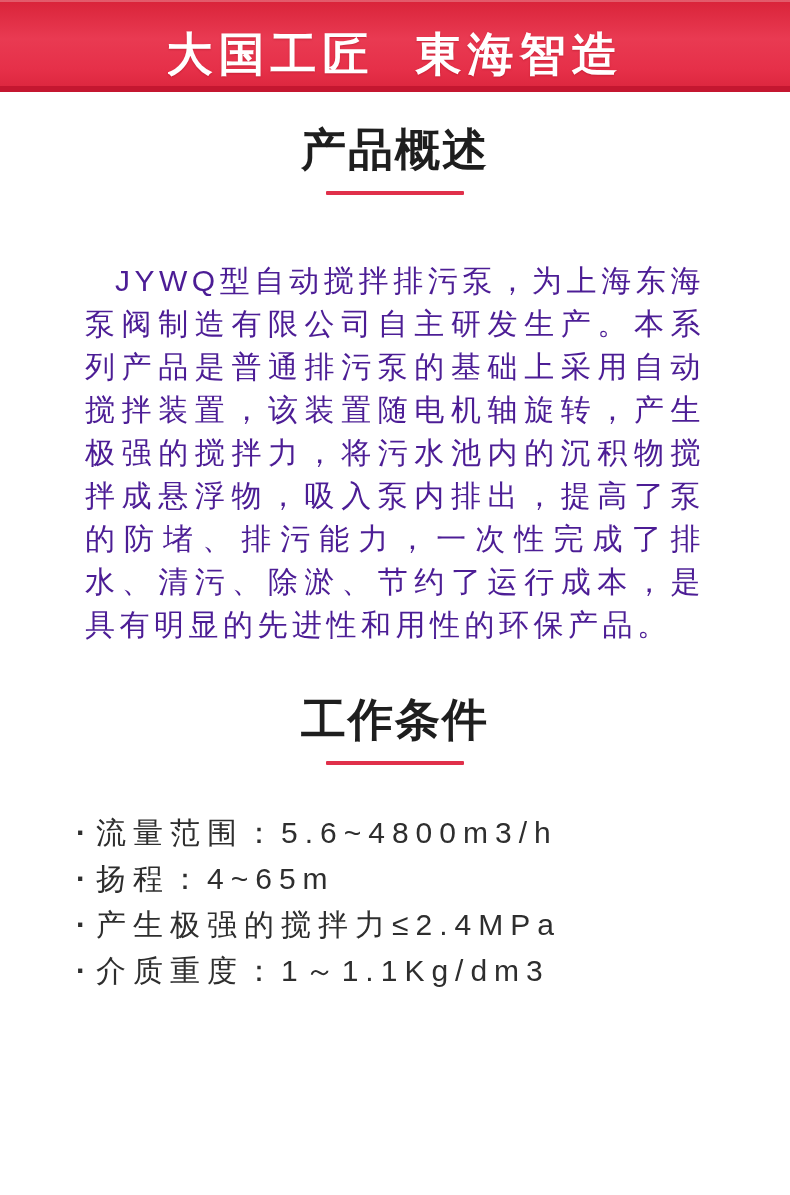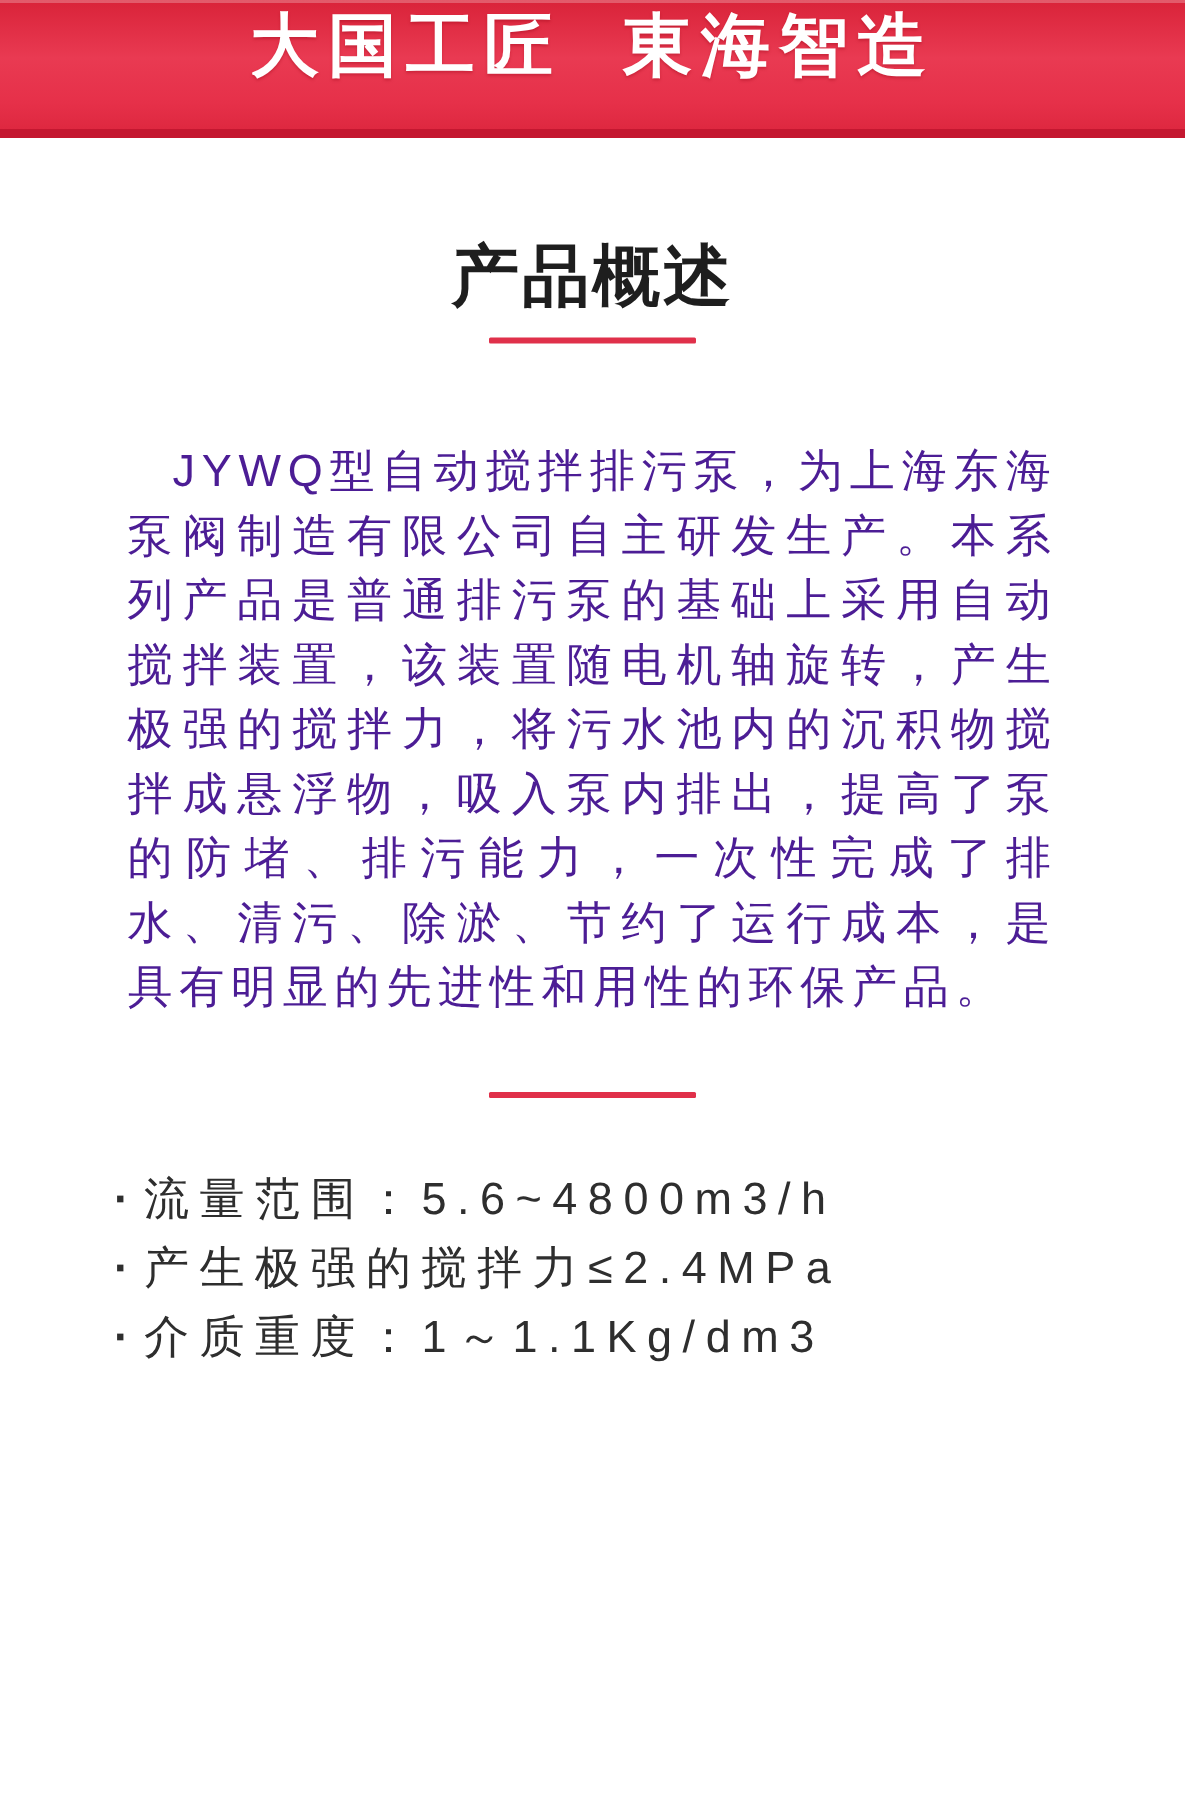--- a/index.html
+++ b/index.html
@@ -14,35 +14,35 @@
     min-height: 1195px;
     background: #ffffff;
     overflow: hidden;
   }
   
   .banner {
     height: 86px;
     background: linear-gradient(180deg, #d92339 0%, #e93a52 45%, #e63049 80%, #de2840 100%);
     border-bottom: 6px solid #c41730;
     display: flex;
-    align-items: flex-start;
+    align-items: flex-end;
     justify-content: center;
     box-shadow: inset 0 2px 0 rgba(255,255,255,0.25);
   }
   .banner-title {
     color: #ffffff;
     font-size: 46px;
     font-weight: bold;
     letter-spacing: 6px;
     word-spacing: 22px;
     white-space: nowrap;
     text-shadow: 0 1px 2px rgba(150,0,20,0.35);
   }
   
-  .section-overview { margin-top: 66px; }
+  .section-overview { margin-top: 32px; }
   .section-conditions { margin-top: 48px; }
   .section-heading {
     margin: 0;
     text-align: center;
     font-size: 45px;
     line-height: 52px;
     font-weight: bold;
     letter-spacing: 2px;
     color: #1e1e1e;
   }
@@ -94,27 +94,31 @@
     <div class="banner-title">大国工匠 東海智造</div>
   </header>
 
   <section class="section-overview">
     <h2 class="section-heading">产品概述</h2>
     <div class="heading-underline"></div>
     <p class="overview-paragraph">JYWQ型自动搅拌排污泵，为上海东海泵阀制造有限公司自主研发生产。本系列产品是普通排污泵的基础上采用自动搅拌装置，该装置随电机轴旋转，产生极强的搅拌力，将污水池内的沉积物搅拌成悬浮物，吸入泵内排出，提高了泵的防堵、排污能力，一次性完成了排水、清污、除淤、节约了运行成本，是具有明显的先进性和用性的环保产品。</p>
   </section>
 
   <section class="section-conditions">
+    <h2 class="section-heading">工作条件</h2>
     <div class="heading-underline"></div>
     <ul class="conditions-list">
 
         <li class="condition-item">
           <span class="bullet">·</span><span class="condition-text">流量范围：5.6~4800m3/h</span>
         </li>
 
+        <li class="condition-item">
+          <span class="bullet">·</span><span class="condition-text">扬程：4~65m</span>
+        </li>
 
         <li class="condition-item">
           <span class="bullet">·</span><span class="condition-text">产生极强的搅拌力≤2.4MPa</span>
         </li>
 
 
         <li class="condition-item">
           <span class="bullet">·</span><span class="condition-text">介质重度：1～1.1Kg/dm3</span>
         </li>
 

